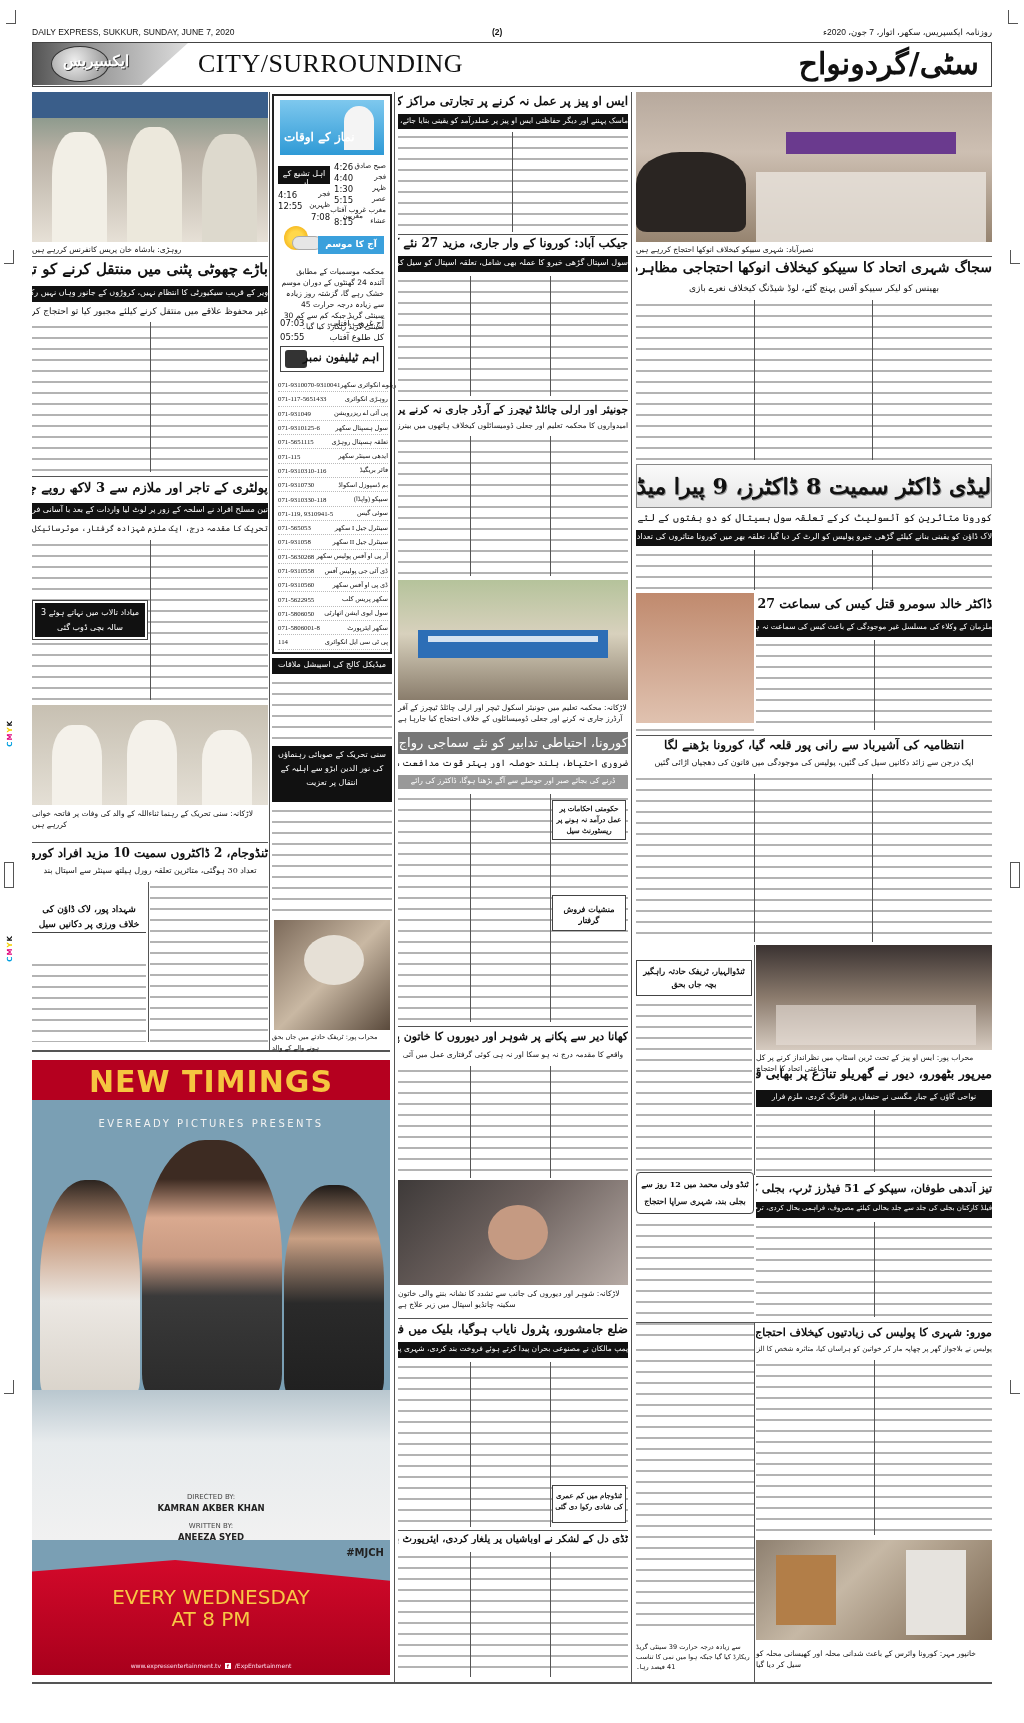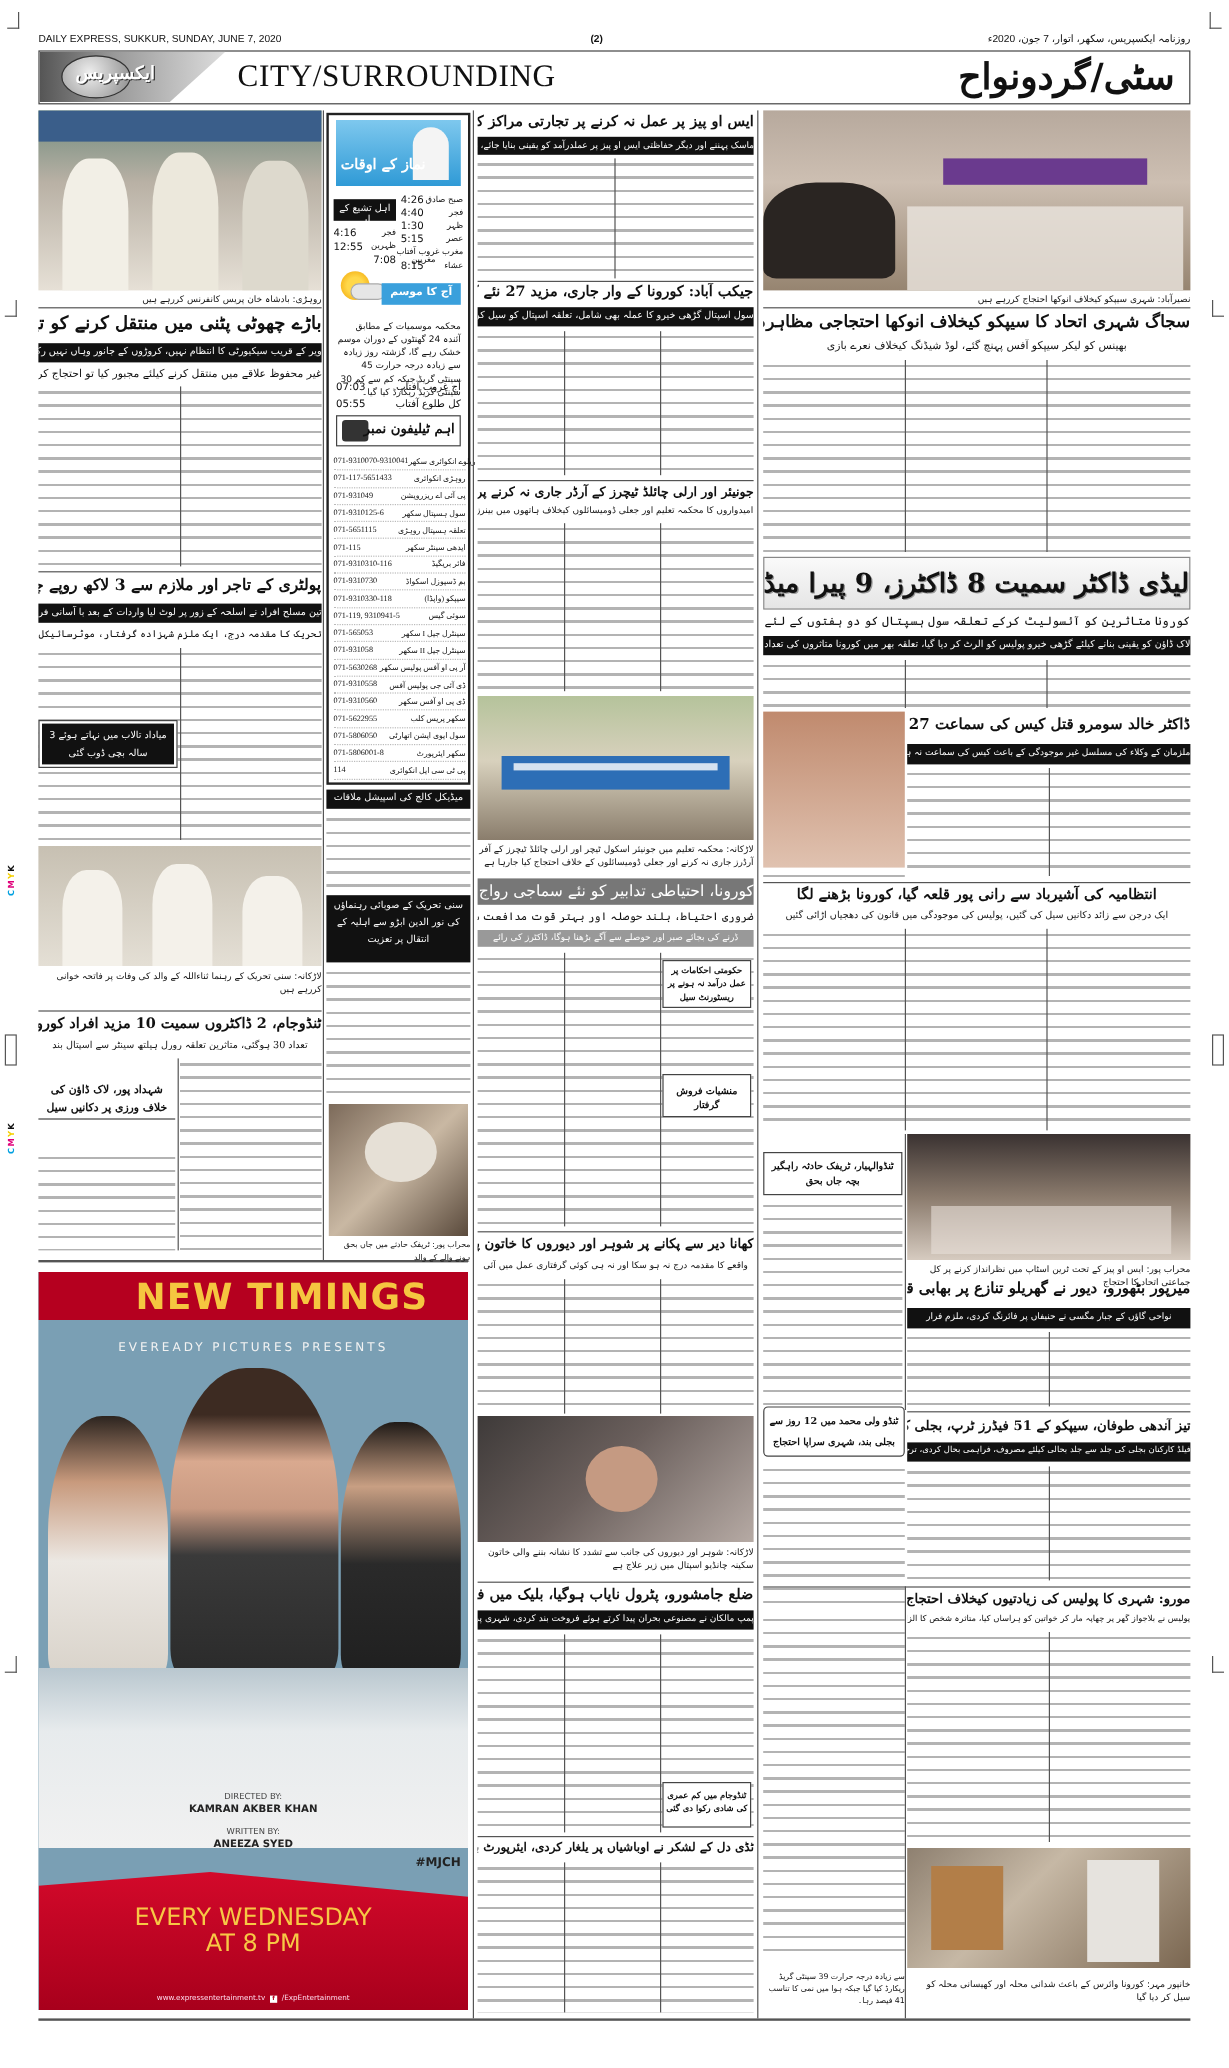--- a/index.html
+++ b/index.html
@@ -15,21 +15,21 @@
   .topline .c { position: absolute; left: 460px; top: 0; font-weight: bold; }
   .topline .r { position: absolute; right: 0; top: 0; direction: rtl; }
 
   .banner { position: absolute; top: 42px; left: 32px; width: 960px; height: 45px; border: 1.5px solid #444; background: #fff; }
   .banner .logo { position: absolute; left: 0; top: 0; width: 155px; height: 42px; background: linear-gradient(90deg, #555 0%, #999 40%, #ddd 100%); clip-path: polygon(0 0, 100% 0, 70% 100%, 0 100%); }
   .banner .logo .globe { position: absolute; left: 18px; top: 3px; width: 58px; height: 36px; border-radius: 50%; background: radial-gradient(circle at 40% 40%, #eee, #888); border: 1px solid #333; }
   .banner .logo .logotext { position: absolute; left: 30px; top: 9px; font-size: 15px; color: #fff; font-family: "DejaVu Serif", serif; font-weight: bold; direction: rtl; text-shadow: 1px 1px 0 #333; }
   .banner .en { position: absolute; left: 165px; top: 6px; font-family: "Liberation Serif", serif; font-size: 26px; letter-spacing: 0.5px; }
   .banner .ur { position: absolute; right: 12px; top: 3px; font-family: "DejaVu Serif", serif; font-size: 30px; font-weight: bold; direction: rtl; }
   .photo { position: absolute; overflow: hidden; }
-  .caption { position: absolute; font-size: 7.5px; direction: rtl; text-align: right; line-height: 11px; }
+  .caption { position: absolute; font-size: 7.5px; direction: rtl; text-align: left; line-height: 11px; }
   .head { position: absolute; direction: rtl; text-align: center; font-family: "DejaVu Serif", serif; font-weight: bold; white-space: nowrap; overflow: hidden; }
   .sub-black { position: absolute; background: #111; color: #fff; direction: rtl; text-align: center; font-size: 9px; white-space: nowrap; overflow: hidden; padding-top: 2px; }
   .sub-grey { position: absolute; background: #777; color: #fff; direction: rtl; text-align: center; font-size: 13px; white-space: nowrap; overflow: hidden; }
   .body-text { position: absolute; overflow: hidden; background: repeating-linear-gradient(180deg, transparent 0px, transparent 4px, #9a9a9a 4px, #9a9a9a 6px, transparent 6px, transparent 11px); opacity: 0.75; }
   .rule-v { position: absolute; width: 1px; background: #555; }
   .rule-h { position: absolute; height: 1px; background: #555; }
 
   
   .prayer-box { position: absolute; left: 272px; top: 94px; width: 120px; height: 560px; border: 2px solid #222; background: #fff; }
   .prayer-hdr { position: absolute; left: 6px; top: 4px; width: 104px; height: 55px; background: linear-gradient(180deg, #7ec8ee 0%, #2f9ad6 100%); }
@@ -46,21 +46,21 @@
   .phone-hdr .tel { position: absolute; left: 4px; top: 3px; width: 22px; height: 18px; background: #333; border-radius: 3px; }
   .phone-hdr .label { position: absolute; right: 4px; top: 4px; font-size: 11px; font-weight: bold; direction: rtl; font-family: "DejaVu Serif", serif; }
   .phone-list { position: absolute; left: 4px; top: 282px; width: 110px; }
   .phone-row { height: 14.3px; display: flex; justify-content: space-between; align-items: center; font-size: 6.8px; font-family: "Liberation Serif", serif; border-bottom: 1px dotted #bbb; }
   .phone-row .num { white-space: nowrap; }
   .phone-row .name { direction: rtl; font-size: 6.5px; white-space: nowrap; }
 
   
   .ad { position: absolute; left: 32px; top: 1060px; width: 358px; height: 615px; overflow: hidden; background: #7a9fb4; }
   .ad .redtop { position: absolute; left: 0; top: 0; width: 100%; height: 40px; background: #b5001f; }
-  .ad .newtimings { position: absolute; left: 0; top: 4px; width: 100%; text-align: center; font-family: "DejaVu Sans", sans-serif; font-weight: bold; font-size: 30px; color: #f5c640; letter-spacing: 1px; margin-left: 24px; }
+  .ad .newtimings { position: absolute; left: 0; top: 4px; width: 100%; text-align: center; font-family: "DejaVu Sans", sans-serif; font-weight: bold; font-size: 30px; color: #f5c640; letter-spacing: 1px; }
   .ad .eveready { position: absolute; left: 0; top: 58px; width: 100%; text-align: center; font-size: 10px; color: #f2f2f2; letter-spacing: 2.5px; }
   .ad .people { position: absolute; left: 0; top: 80px; width: 100%; height: 260px; }
   .ad .person { position: absolute; border-radius: 45% 45% 10% 10%; }
   .ad .white-fade { position: absolute; left: 0; top: 330px; width: 100%; height: 150px; background: linear-gradient(180deg, #b9c7cf 0%, #e7ebed 35%, #f1f1f1 100%); }
   .ad .drama-title { position: absolute; left: 0; top: 355px; width: 100%; text-align: center; font-family: "DejaVu Serif", serif; font-size: 34px; color: #fff; text-shadow: 1px 1px 2px #555, -1px -1px 1px #888; direction: rtl; font-style: italic; }
   .ad .credit-lbl { position: absolute; left: 0; width: 100%; text-align: center; font-size: 7px; color: #444; }
   .ad .credit-name { position: absolute; left: 0; width: 100%; text-align: center; font-size: 8.5px; font-weight: bold; color: #222; }
   .ad .hashtag { position: absolute; right: 6px; top: 508px; font-size: 10px; font-weight: bold; color: #222; }
   .ad .redbottom { position: absolute; left: 0; top: 500px; width: 100%; height: 115px; background: linear-gradient(180deg, #d3092a 0%, #a8001c 100%); clip-path: polygon(0 10%, 40% 0, 100% 18%, 100% 100%, 0 100%); }
   .ad .every { position: absolute; left: 0; top: 536px; width: 100%; text-align: center; font-size: 20px; color: #f7c845; font-family: "DejaVu Sans", sans-serif; line-height: 22px; }

